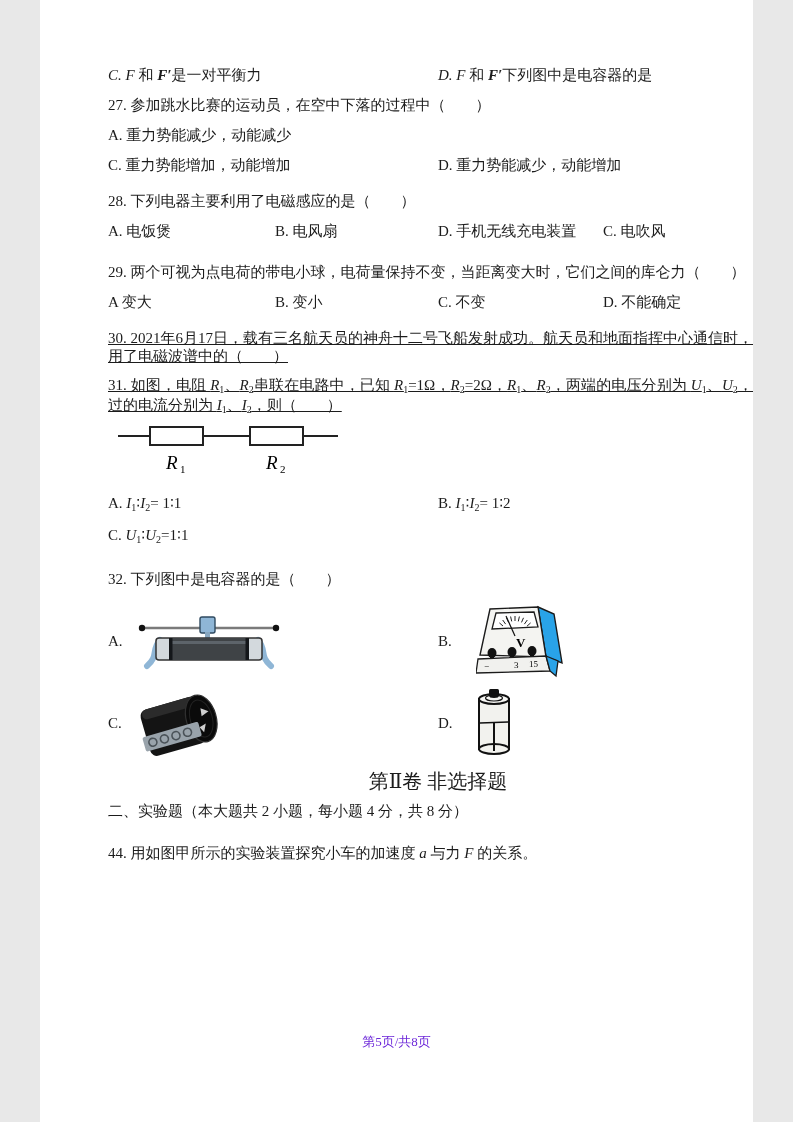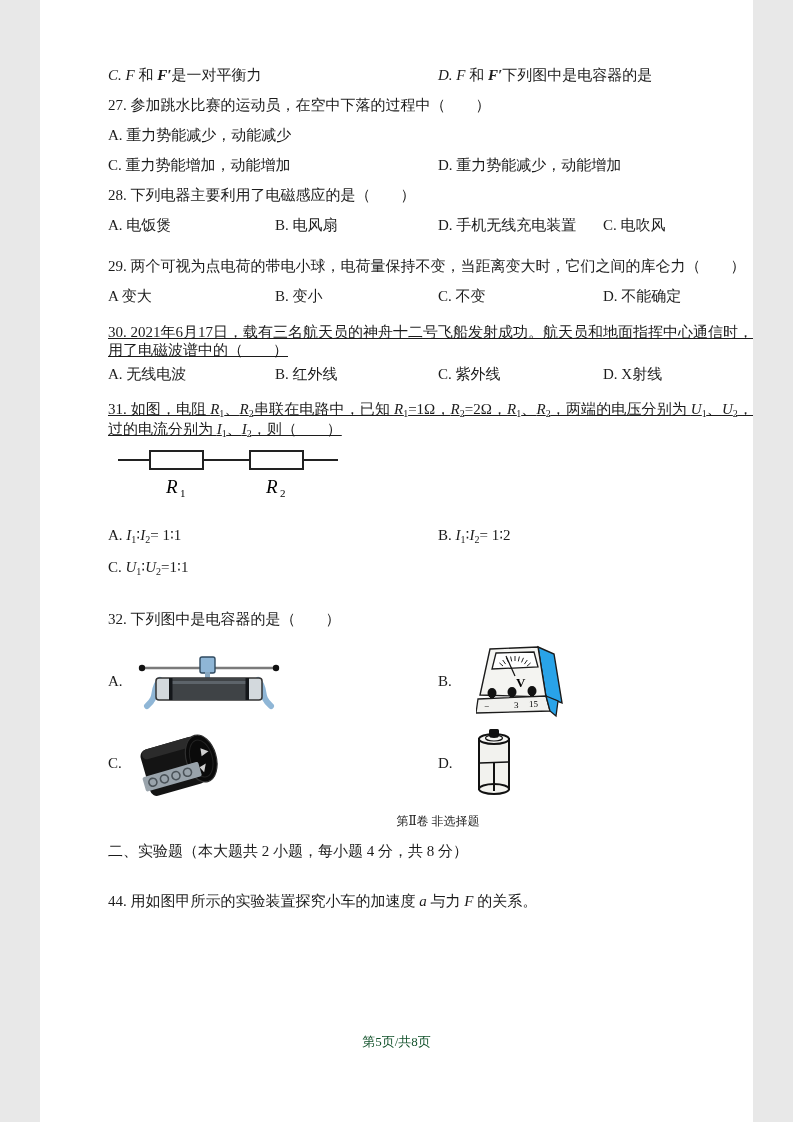--- a/index.html
+++ b/index.html
@@ -8,30 +8,30 @@
         overflow:hidden;padding-left:36px;}
   .content{position:absolute;left:68px;top:60px;width:660px;}
   .row{line-height:30px;white-space:nowrap;}
   .para{line-height:18px;text-align:justify;text-decoration:underline;}
   .cols2{display:grid;grid-template-columns:330px 1fr;line-height:30px;}
   .cols4{display:grid;grid-template-columns:167px 163px 165px 1fr;line-height:30px;}
   .s0{font-style:normal;}
   .s1{font-style:italic;}
   .s2{font-style:italic;font-weight:700;}
   .s3{font-size:10px;position:relative;top:3px;}
-  .mt4{margin-top:11px;} .mt2{margin-top:20px;} .mt6{} .mt12{margin-top:12px;}
+  .mt4{margin-top:11px;} .mt2{margin-top:12px;} .mt6{margin-top:6px;} .mt12{margin-top:12px;}
   .circuit-wrap{margin-top:4px;height:56px;}
   .figures{margin-top:8px;}
   .fig-row1{display:grid;grid-template-columns:330px 1fr;height:78px;align-items:center;}
   .fig-row2{display:grid;grid-template-columns:330px 1fr;height:86px;align-items:center;}
   .fig-cell{display:flex;align-items:center;}
   .fig-letter{width:26px;flex:0 0 auto;}
-  .center-title{text-align:center;line-height:30px;font-size:12px;}
+  .center-title{text-align:center;line-height:30px;font-size:20px;}
   .footer{position:absolute;left:0;top:1032px;width:100%;text-align:center;
-          font-size:13px;color:#14532d;line-height:20px;}
+          font-size:13px;color:#6d28d9;line-height:20px;}
   svg{display:block;}
   .sub-svg{font-size:11px;}
 </style>
 </head>
 <body>
 
 <div class="page">
   <div class="content">
 
     <div class="cols2">
@@ -58,26 +58,20 @@
 
     <div class="row mt4">29. 两个可视为点电荷的带电小球，电荷量保持不变，当距离变大时，它们之间的库仑力（　　）</div>
     <div class="cols4">
       <span>A 变大</span>
       <span>B. 变小</span>
       <span>C. 不变</span>
       <span>D. 不能确定</span>
     </div>
 
     <div class="para mt12">30. 2021年6月17日，载有三名航天员的神舟十二号飞船发射成功。航天员和地面指挥中心通信时，利用了电磁波谱中的（　　）</div>
-    <div class="cols4">
-      <span>A. 无线电波</span>
-      <span>B. 红外线</span>
-      <span>C. 紫外线</span>
-      <span>D. X射线</span>
-    </div>
 
     <div class="para mt4"><span class="s0">31. 如图，电阻 </span><span class="s1">R</span><span class="s3">1</span><span class="s0">、</span><span class="s1">R</span><span class="s3">2</span><span class="s0">串联在电路中，已知 </span><span class="s1">R</span><span class="s3">1</span><span class="s0">=1Ω，</span><span class="s1">R</span><span class="s3">2</span><span class="s0">=2Ω，</span><span class="s1">R</span><span class="s3">1</span><span class="s0">、</span><span class="s1">R</span><span class="s3">2</span><span class="s0">，两端的电压分别为 </span><span class="s1">U</span><span class="s3">1</span><span class="s0">、</span><span class="s1">U</span><span class="s3">2</span><span class="s0">，通过的电流分别为 </span><span class="s1">I</span><span class="s3">1</span><span class="s0">、</span><span class="s1">I</span><span class="s3">2</span><span class="s0">，则（　　）</span></div>
 
     <div class="circuit-wrap">
       <svg width="250" height="56" viewBox="0 0 250 56">
         <line x1="10" y1="16" x2="230" y2="16" stroke="#222" stroke-width="2"></line>
         <rect x="42" y="7" width="53" height="18" fill="#fff" stroke="#222" stroke-width="2"></rect>
         <rect x="142" y="7" width="53" height="18" fill="#fff" stroke="#222" stroke-width="2"></rect>
         <text x="58" y="49" font-size="19" font-style="italic">R</text>
         <text x="72" y="53" class="sub-svg">1</text>

